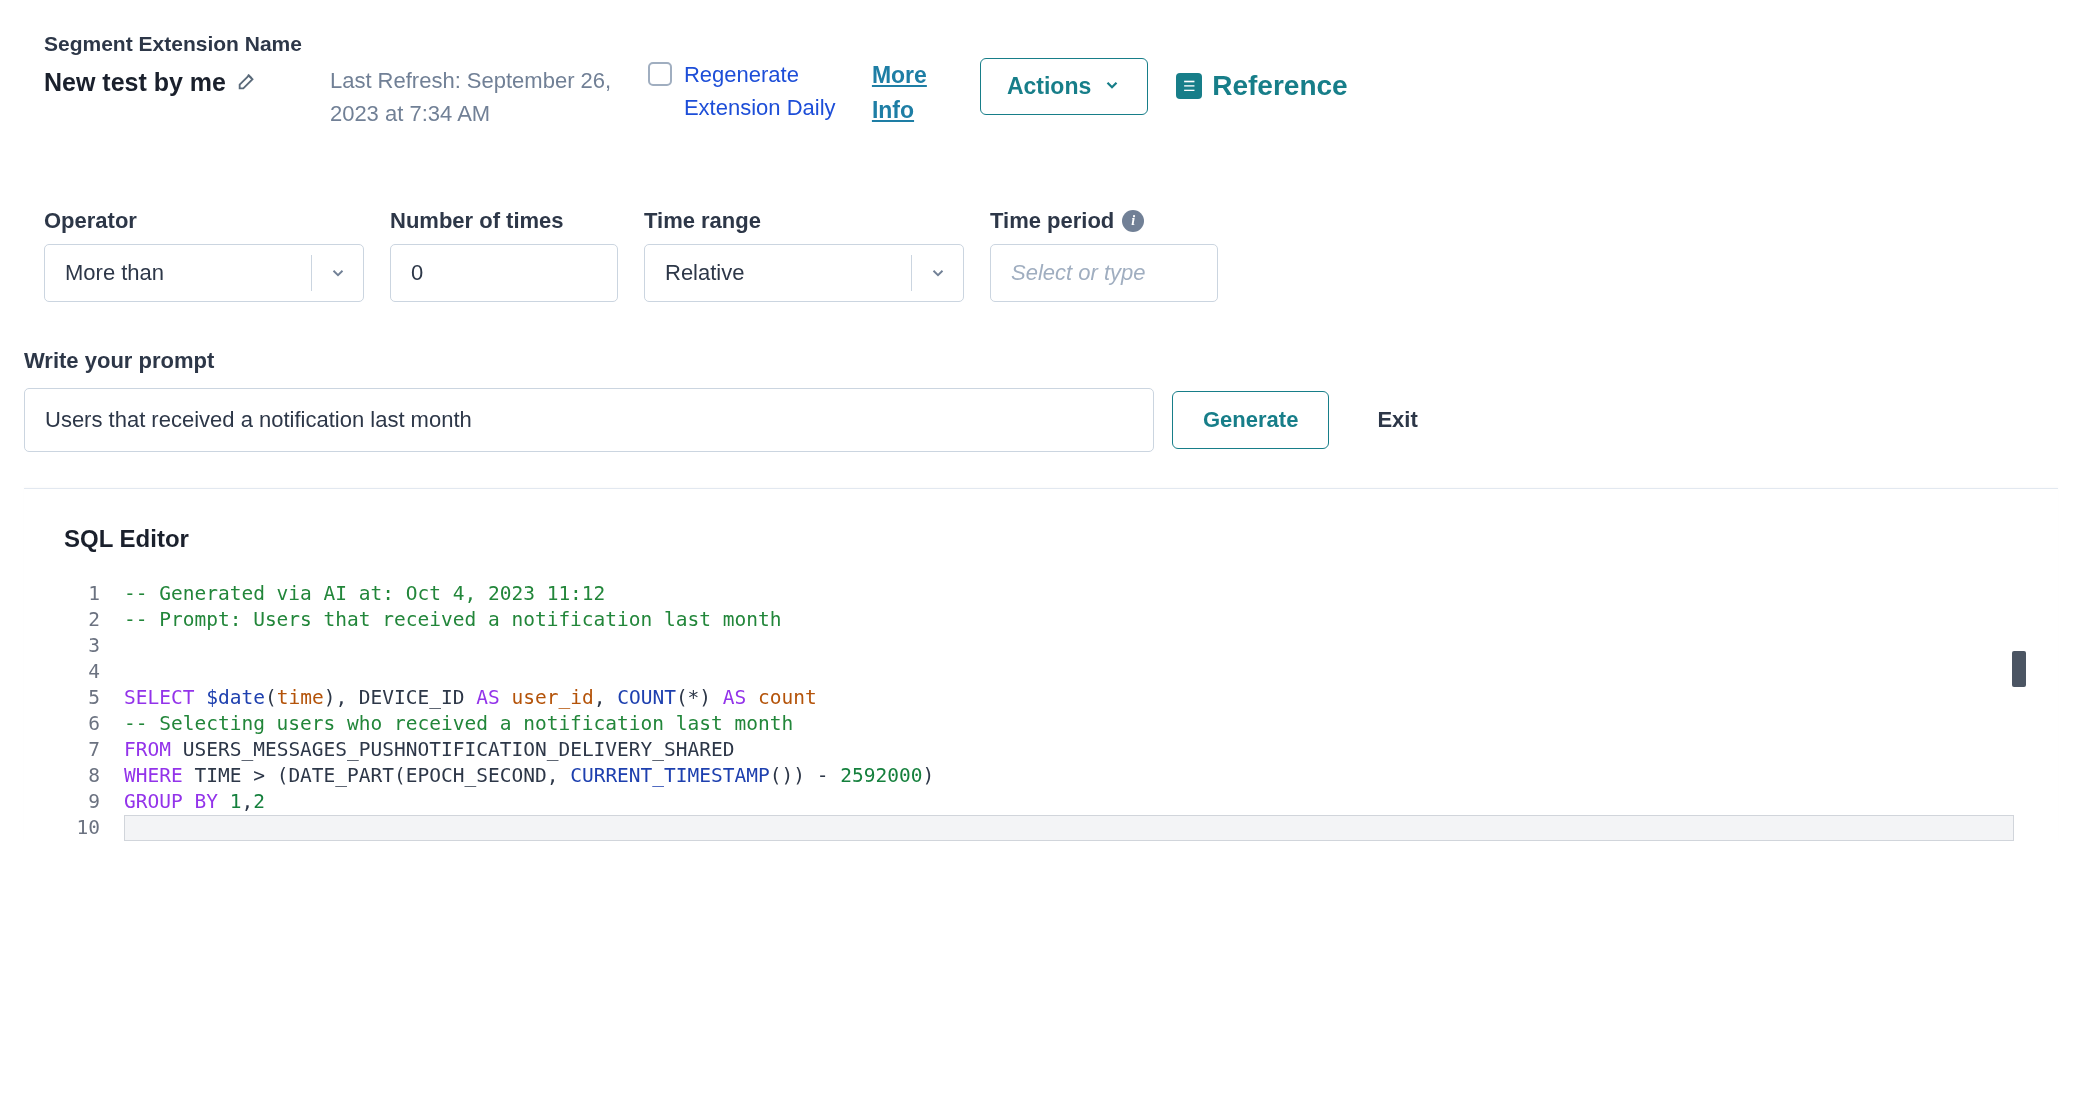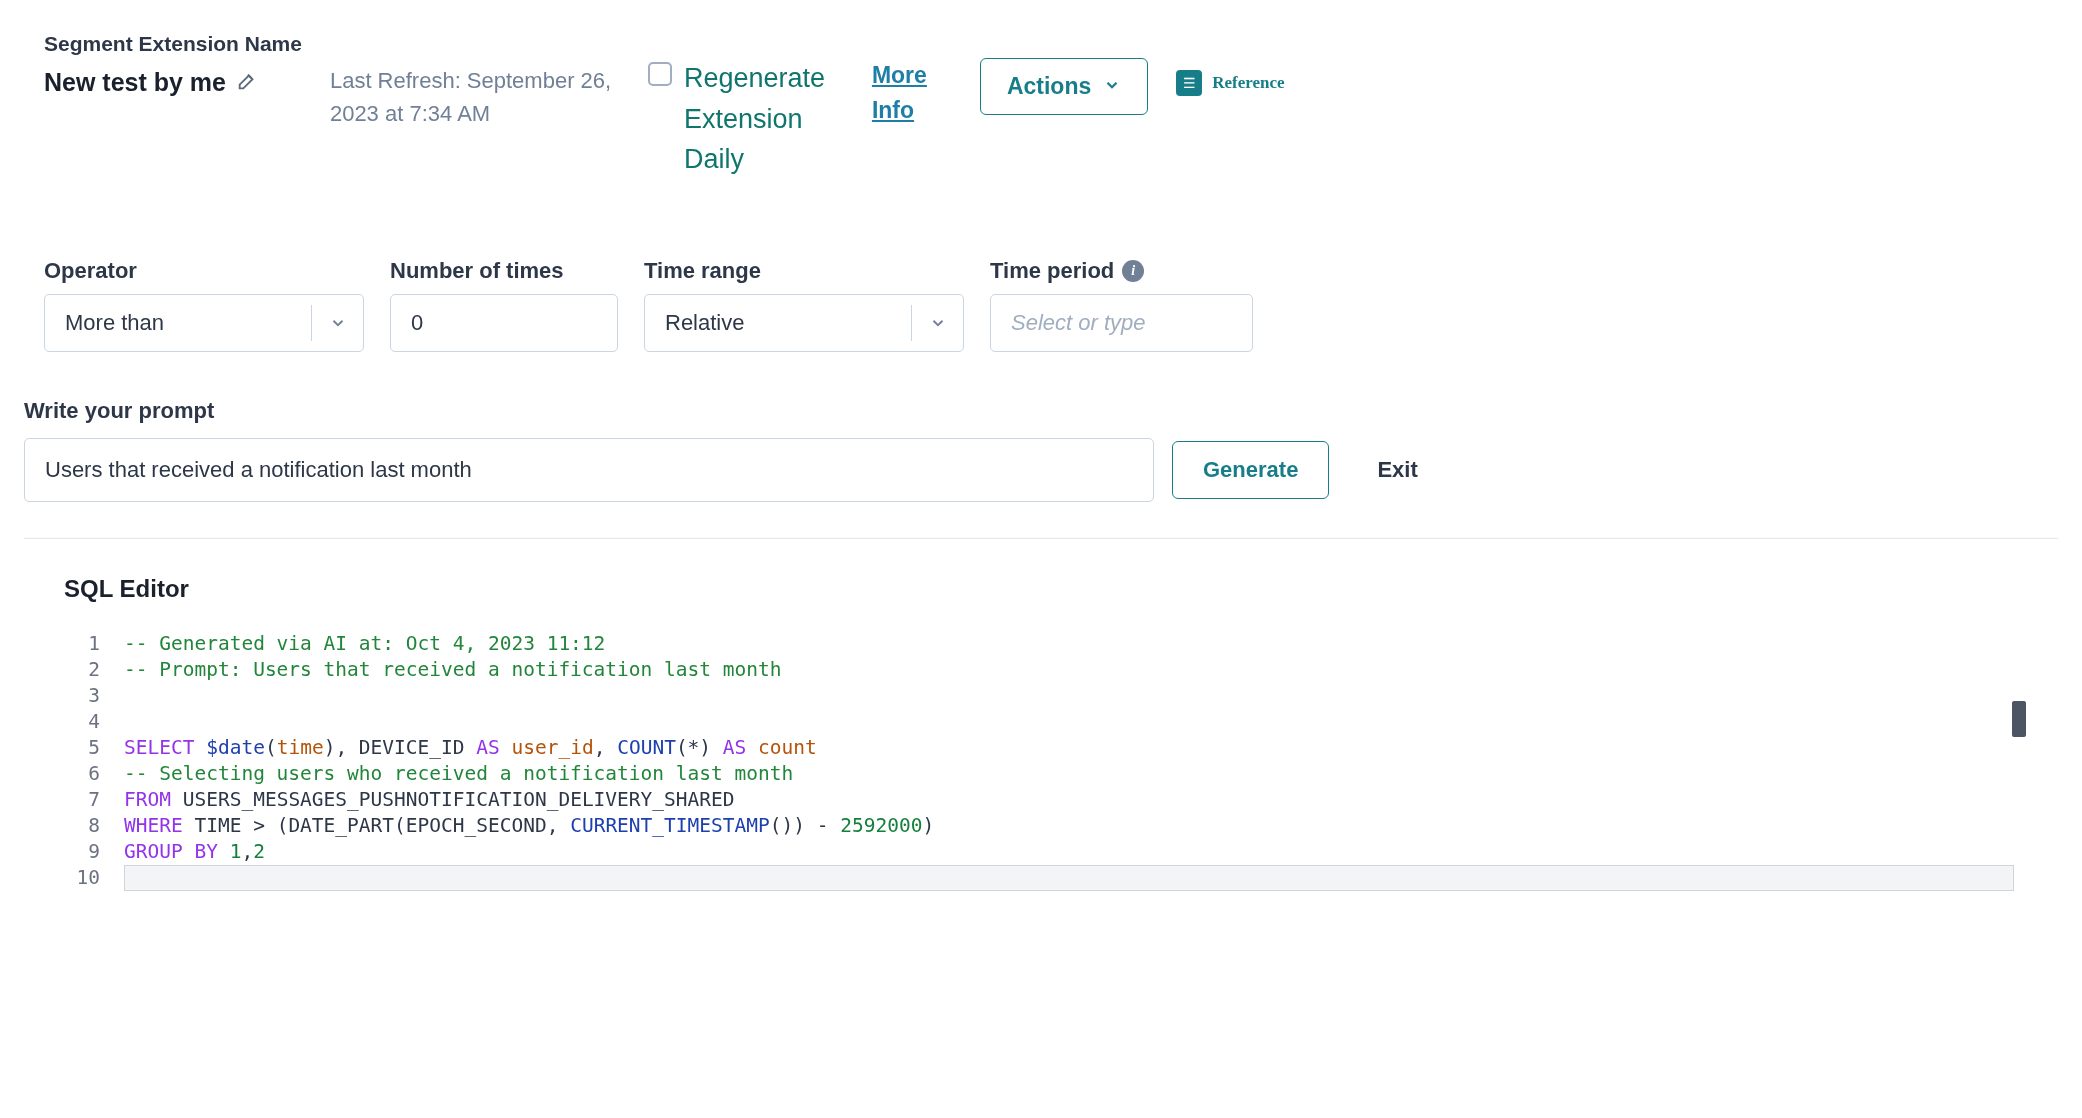--- a/index.html
+++ b/index.html
@@ -50,22 +50,22 @@
   .checkbox {
     width: 24px; height: 24px;
     border: 2px solid #a0aec0;
     border-radius: 5px;
     background: #fff;
     cursor: pointer;
     flex-shrink: 0;
     margin-top: 4px;
   }
   .regen-text {
-    font-size: 27px;
-    color: #0f766e;
+    font-size: 22px;
+    color: #1d4ed8;
     max-width: 160px;
     line-height: 1.5;
   }
   .more-info {
     font-size: 23px;
     color: #1e7ea5;
     text-decoration: underline;
     font-weight: 600;
     cursor: pointer;
     padding-top: 26px;
@@ -111,24 +111,23 @@
     cursor: pointer;
   }
   .ref-icon {
     width: 26px; height: 26px;
     background: #177e89;
     border-radius: 4px;
     display: flex; align-items: center; justify-content: center;
   }
   .ref-icon span { color: #fff; font-size: 14px; }
   .ref-text {
-    font-size: 17px;
+    font-size: 28px;
     font-weight: 700;
     color: #177e89;
-    font-family: Liberation Serif, serif;
   }
 
   .filters-row {
     display: flex;
     gap: 26px;
     padding: 78px 20px 0 20px;
   }
   .filter-col { display: flex; flex-direction: column; gap: 10px; }
   .filter-label {
     font-size: 22px;
@@ -168,21 +167,21 @@
     flex: 1;
   }
   .select-box .caret {
     width: 52px;
     border-left: 1px solid #cbd5e0;
     height: 36px;
     display: flex; align-items: center; justify-content: center;
   }
   .select-box .caret svg { width: 18px; height: 18px; stroke: #718096; fill: none; stroke-width: 2.5; }
   .text-box { width: 228px; padding: 0 20px; }
-  .text-box.tp { width: 263px; }
+  .text-box.tp { width: 228px; }
   .placeholder { color: #a0aec0; font-style: italic; }
 
   .prompt-section { padding: 46px 0 0 0; }
   .prompt-label {
     font-size: 22px;
     font-weight: 700;
     color: #2d3748;
     margin-bottom: 14px;
   }
   .prompt-row {

